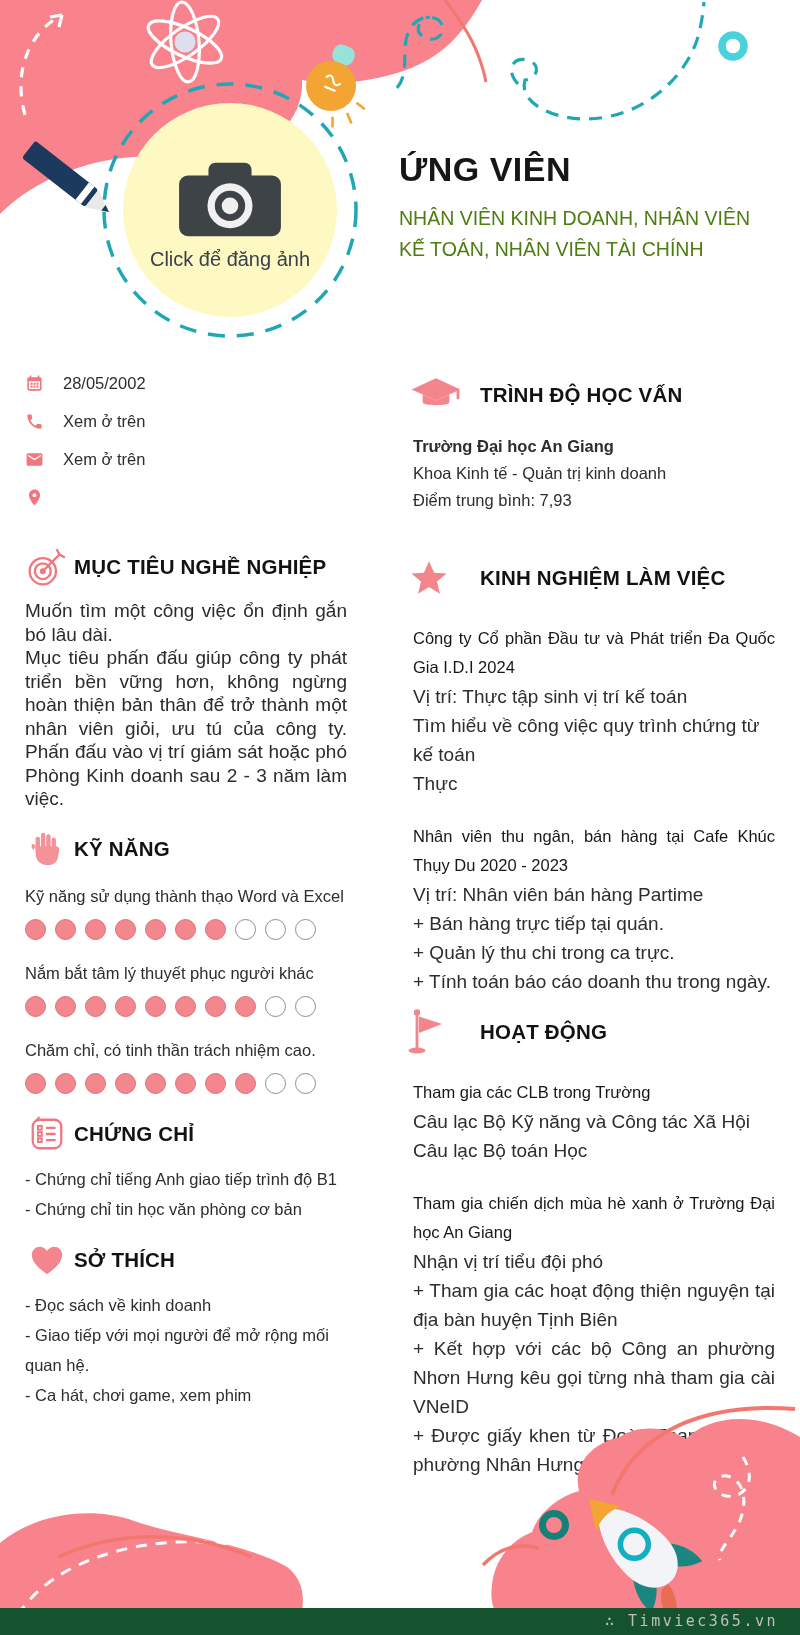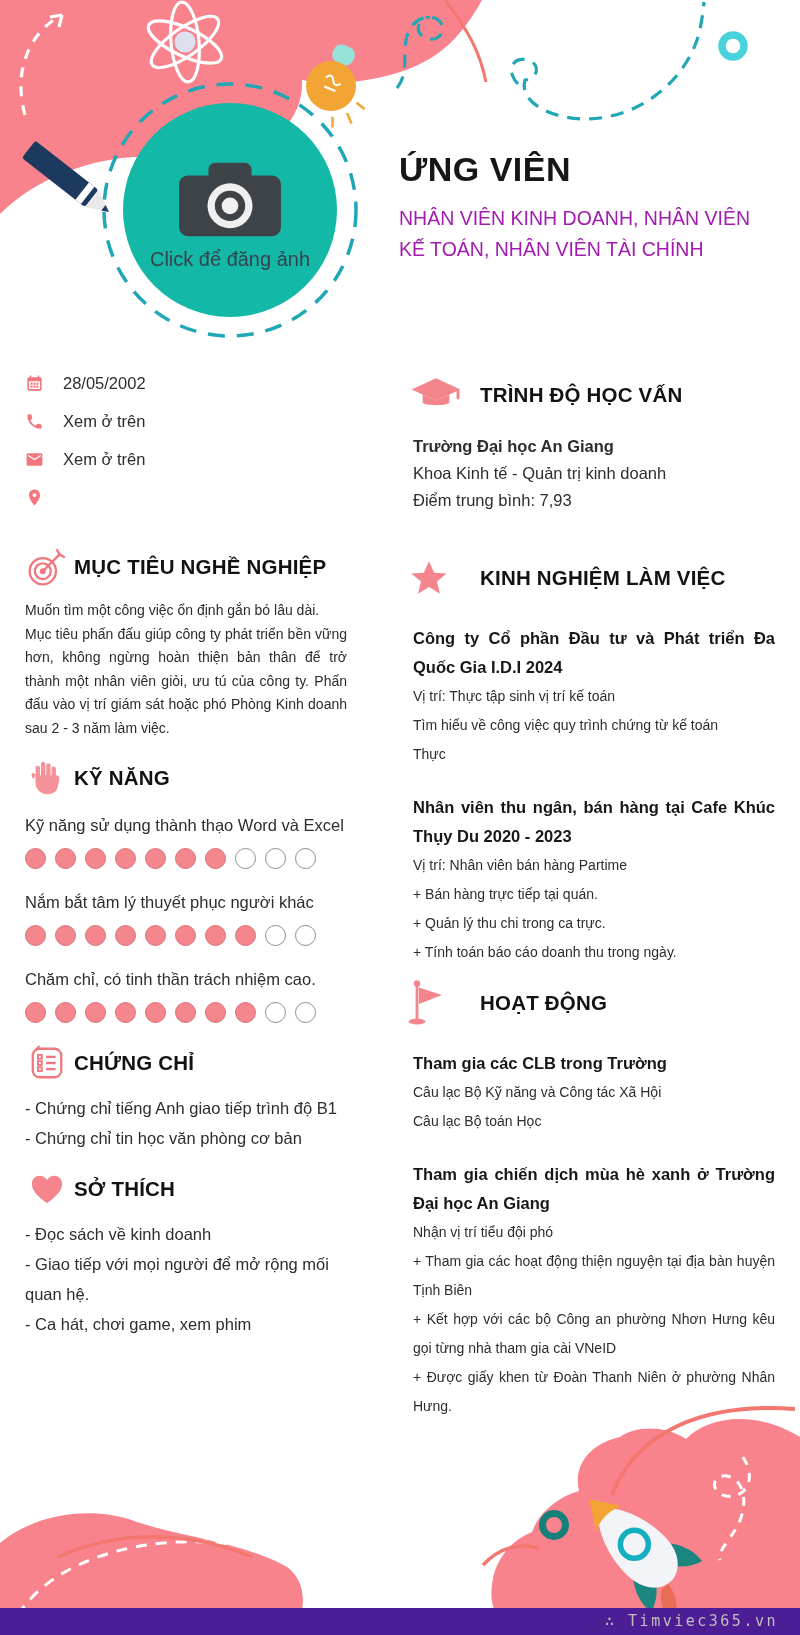--- a/index.html
+++ b/index.html
@@ -4,64 +4,64 @@
 <style>
   html,body{margin:0;padding:0;background:#fff;}
   .page{position:relative;width:800px;height:1635px;background:#fff;overflow:hidden;
         font-family:"Liberation Sans",sans-serif;color:#2d2d2d;}
   svg.deco{position:absolute;left:0;}
   .deco-top{top:0;}
   .deco-bottom{top:1325px;}
 
   
   .photo{position:absolute;left:104px;top:84px;width:252px;height:252px;cursor:pointer;}
-  .photo-circle{width:214px;height:214px;margin:19px;border-radius:50%;background:#14b8a6;
+  .photo-circle{width:214px;height:214px;margin:19px;border-radius:50%;background:#fef9c3;
         display:flex;flex-direction:column;align-items:center;justify-content:center;}
   .photo-label{font-size:20px;color:#37424C;margin-top:4px;}
 
   
   .hdr{position:absolute;left:399px;top:150px;width:370px;}
   .hdr h1{font-size:34px;font-weight:700;color:#161616;margin:0;letter-spacing:.5px;}
-  .hdr .sub{margin-top:14px;font-size:19.5px;line-height:31px;color:#a21caf;}
+  .hdr .sub{margin-top:14px;font-size:19.5px;line-height:31px;color:#4d7c0f;}
 
   
   .col{position:absolute;}
   .col-l{left:25px;top:372px;width:322px;}
   .col-r{left:413px;top:365px;width:362px;}
 
   ul.contact{list-style:none;margin:0;padding:0;}
   ul.contact li{display:flex;gap:19px;margin-bottom:15px;font-size:16.5px;line-height:23px;align-items:flex-start;text-align:center;}
   ul.contact .cic{flex:0 0 19px;height:19px;margin-top:2px;}
 
   .sec-head{display:flex;align-items:center;}
   .sec-head .ic{width:44px;height:44px;flex:0 0 44px;display:flex;align-items:center;justify-content:center;}
   .sec-head h2{font-size:20.5px;font-weight:700;color:#121212;margin:0 0 0 5px;letter-spacing:.2px;white-space:nowrap;}
   .col-r .sec-head{margin-left:-5px;}
   .col-r .sec-head .ic{width:58px;flex:0 0 58px;justify-content:flex-start;}
   .col-r .sec-head h2{margin-left:14px;}
 
-  .p{font-size:14px;line-height:23.5px;text-align:justify;margin:0;color:#2b2b2b;}
+  .p{font-size:19px;line-height:23.5px;text-align:justify;margin:0;color:#2b2b2b;}
   .mt38{margin-top:38px;} .mt22{margin-top:22px;} .mt18{margin-top:18px;}
   .mt16{margin-top:16px;} .mt14{margin-top:14px;}
   .mt10{margin-top:10px;} .mt8{margin-top:8px;} .mt42{margin-top:42px;}
 
   .skill-label{font-size:16.5px;line-height:23px;}
   .dots{display:flex;gap:9px;margin-top:11px;}
   .dot{width:21px;height:21px;border-radius:50%;background:#fff;border:1.6px solid #8E8E8E;box-sizing:border-box;}
   .dot.filled{background:#F4878E;border-color:#DB6F78;}
 
   .line{font-size:16.5px;line-height:30px;}
   .edu-line{font-size:16.5px;line-height:27px;}
   .b{font-weight:700;}
   .entry{margin-top:24px;}
-  .eh{font-size:16.5px;font-weight:700;line-height:29px;text-align:justify;color:#171717;}
-  .el{font-size:14px;line-height:29px;}
+  .eh{font-size:16.5px;font-weight:400;line-height:29px;text-align:justify;color:#171717;}
+  .el{font-size:19px;line-height:29px;}
   .just{text-align:justify;}
 
-  .footer{position:absolute;left:0;bottom:0;width:800px;height:27px;background:#4c1d95;
+  .footer{position:absolute;left:0;bottom:0;width:800px;height:27px;background:#14532d;
           text-align:right;box-sizing:border-box;padding-right:22px;}
   .footer span{font-family:"DejaVu Sans Mono",monospace;font-size:15px;color:#BFBFBF;
           letter-spacing:2.5px;line-height:27px;}
 </style>
 </head>
 <body>
 
 <div class="page">
 
   <svg class="deco deco-top" width="800" height="360" viewBox="0 0 800 360">

